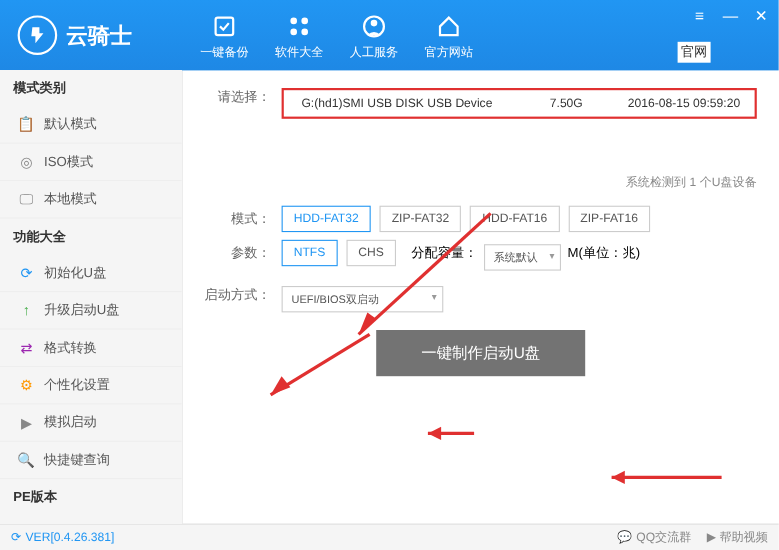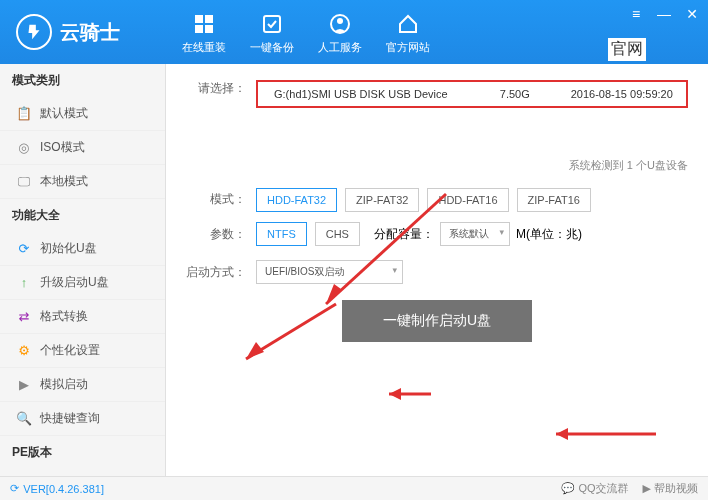--- a/index.html
+++ b/index.html
@@ -7,28 +7,28 @@
 .header { height: 64px; background: linear-gradient(#2196f3, #1e88e5); display: flex; align-items: center; position: relative; }
 .logo-area { width: 170px; display: flex; align-items: center; padding-left: 16px; color: #fff; }
 .logo-icon { width: 36px; height: 36px; border-radius: 50%; border: 2px solid #fff; display: flex; align-items: center; justify-content: center; margin-right: 8px; }
 .logo-text { font-size: 20px; font-weight: bold; }
 .tabs { display: flex; height: 100%; }
 .tab { width: 68px; display: flex; flex-direction: column; align-items: center; justify-content: center; color: #fff; font-size: 11px; cursor: pointer; }
 .tab.active { background: #1565c0; }
 .tab-icon { width: 28px; height: 28px; margin-bottom: 2px; display: flex; align-items: center; justify-content: center; }
 .win-controls { position: absolute; right: 8px; top: 6px; display: flex; gap: 12px; color: #fff; }
 .win-btn { width: 16px; height: 16px; cursor: pointer; display: flex; align-items: center; justify-content: center; font-size: 14px; }
-.official-badge { position: absolute; right: 62px; top: 38px; background: #fff; color: #333; font-size: 16px; padding: 1px 3px; }
+.official-badge { position: absolute; right: 62px; top: 38px; background: #fff; color: #333; font-size: 12px; padding: 1px 3px; }
 .body { display: flex; height: 412px; }
 .sidebar { width: 166px; background: #f5f5f5; border-right: 1px solid #e0e0e0; overflow-y: auto; }
 .sb-header { padding: 8px 12px; font-size: 12px; color: #333; font-weight: bold; }
 .sb-item { padding: 8px 12px 8px 16px; font-size: 12px; color: #555; display: flex; align-items: center; cursor: pointer; border-bottom: 1px solid #eee; }
 .sb-icon { width: 16px; height: 16px; margin-right: 8px; display: flex; align-items: center; justify-content: center; font-size: 13px; }
 .main { flex: 1; padding: 16px 20px; position: relative; }
-.row { display: flex; align-items: center; margin-bottom: 14px; font-size: 12px; }
+.row { display: flex; margin-bottom: 14px; font-size: 12px; }
 .row-label { width: 60px; color: #666; text-align: right; margin-right: 10px; }
 .device-table { border: 2px solid #e03030; flex: 1; }
 .dt-header { display: flex; background: #fafafa; font-size: 11px; color: #666; padding: 5px 0; }
 .dt-row { display: flex; padding: 6px 0; font-size: 11px; color: #333; }
 .dt-col1 { width: 50%; padding-left: 16px; }
 .dt-col2 { width: 20%; text-align: center; }
 .dt-col3 { width: 30%; text-align: center; }
 .detect-info { text-align: right; font-size: 11px; color: #888; margin: 50px 0 18px; }
 .mode-btn { border: 1px solid #ccc; padding: 5px 10px; font-size: 11px; color: #555; margin-right: 8px; cursor: pointer; background: #fff; }
 .mode-btn.selected { border-color: #2196f3; color: #2196f3; }
@@ -53,36 +53,36 @@
       <svg width="22" height="22" viewBox="0 0 24 24">
           <path d="M7 4 L14 4 L14 10 L18 10 L10 20 L10 13 L6 13 Z" fill="#fff"></path>
         </svg>
     </div>
     <div class="logo-text">云骑士</div>
   </div>
   <div class="tabs" id="tabs">
       <div class="tab">
         <div class="tab-icon">
           <svg width="24" height="24" viewBox="0 0 24 24">
-            <rect x="3" y="3" width="8" height="8" fill="#fff"></rect>
-            <rect x="13" y="3" width="8" height="8" fill="#fff"></rect>
-            <rect x="3" y="13" width="8" height="8" fill="#fff"></rect>
-            <rect x="13" y="13" width="8" height="8" fill="#fff"></rect>
-          </svg>
-        </div>
-        <span>在线重装</span>
-      </div>
-      <div class="tab">
-        <div class="tab-icon">
-          <svg width="24" height="24" viewBox="0 0 24 24">
             <rect x="4" y="4" width="16" height="16" rx="2" fill="none" stroke="#fff" stroke-width="2"></rect>
             <path d="M8 12 L11 15 L16 9" stroke="#fff" stroke-width="2" fill="none"></path>
           </svg>
         </div>
         <span>一键备份</span>
+      </div>
+      <div class="tab">
+        <div class="tab-icon">
+          <svg width="24" height="24" viewBox="0 0 24 24">
+            <circle cx="7" cy="7" r="3" fill="#fff"></circle>
+            <circle cx="17" cy="7" r="3" fill="#fff"></circle>
+            <circle cx="7" cy="17" r="3" fill="#fff"></circle>
+            <circle cx="17" cy="17" r="3" fill="#fff"></circle>
+          </svg>
+        </div>
+        <span>软件大全</span>
       </div>
       <div class="tab">
         <div class="tab-icon">
           <svg width="24" height="24" viewBox="0 0 24 24">
             <circle cx="12" cy="12" r="9" fill="none" stroke="#fff" stroke-width="2"></circle>
             <circle cx="12" cy="9" r="3" fill="#fff"></circle>
             <path d="M6 20 Q12 14 18 20" fill="#fff"></path>
           </svg>
         </div>
         <span>人工服务</span>

